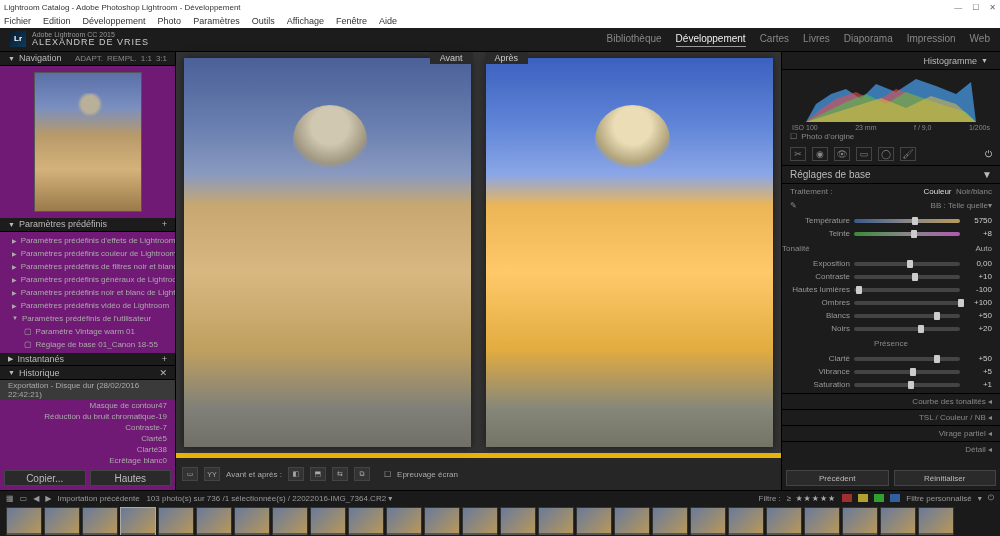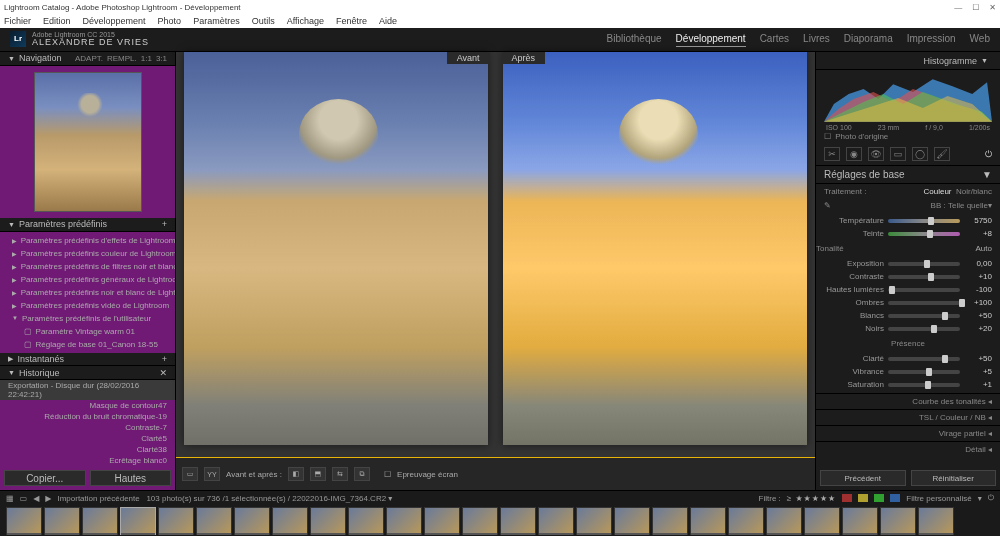--- a/index.html
+++ b/index.html
@@ -11,45 +11,45 @@
 .topbar{height:24px;background:#1c1c1c;border-bottom:1px solid #000;display:flex;align-items:center;padding:0 10px}
 .branding{display:flex;align-items:flex-start;gap:6px}
 .lr-logo{width:16px;height:16px;background:linear-gradient(135deg,#0a1d2e,#0e3a5c);display:flex;align-items:center;justify-content:center;color:#fff;font-size:8px;font-weight:bold}
 .branding-text{display:flex;flex-direction:column;line-height:1.1}
 .branding-text .sub{font-size:7px;color:#999}
 .branding-text .main{font-size:9px;letter-spacing:1px;color:#ccc}
 .modules{margin-left:auto;display:flex;gap:14px;font-size:10px;color:#888}
 .modules span.active{color:#eee;border-bottom:1px solid #999;padding-bottom:2px}
 .workspace{display:flex;height:438px;background:#2a2a2a}
 .left-pane{width:176px;background:#701a75;display:flex;flex-direction:column;border-right:1px solid #000}
-.right-pane{width:185px;background:#1c1c1c;display:flex;flex-direction:column;border-left:1px solid #000}
+.right-pane{width:219px;background:#1c1c1c;display:flex;flex-direction:column;border-left:1px solid #000}
 .panel-head{height:18px;padding:0 8px;display:flex;align-items:center;font-size:9px;color:#bbb;background:#1c1c1c;border-bottom:1px solid #000}
 .panel-head .caret{margin-right:4px;font-size:7px}
 .panel-head .spacer{flex:1}
 .panel-head .opts{font-size:8px;color:#888;display:flex;gap:4px}
 .nav-preview{padding:6px;display:flex;justify-content:center}
 .nav-img{width:108px;height:140px;background:linear-gradient(180deg,#5a6fa8 0%,#7a8fc0 25%,#b89a6a 45%,#d4b27a 70%,#9a7a4a 100%);border:1px solid #555;position:relative}
 .nav-img::after{content:"";position:absolute;top:15%;left:40%;width:25%;height:20%;background:radial-gradient(circle at 50% 40%,#b8b098 40%,transparent 60%)}
 .preset-list{padding:2px 0;font-size:8px;color:#aaa;flex:0 0 auto}
 .preset-list .item{padding:2px 12px;display:flex;align-items:center;gap:4px;white-space:nowrap;overflow:hidden;text-overflow:ellipsis}
 .preset-list .item .tri{font-size:6px}
 .preset-list .nested{padding-left:24px}
 .hist-list{font-size:8px;color:#aaa}
 .hist-list .row{display:flex;padding:1px 8px;justify-content:flex-end}
 .hist-list .row.highlight{background:#3a3a3a}
 .copy-row{display:flex;gap:4px;padding:4px;margin-top:auto}
 .copy-row .btn{flex:1;background:#2a2a2a;border:1px solid #444;color:#bbb;height:16px;font-size:10px;display:flex;align-items:center;justify-content:center}
 .center{flex:1;background:#333;display:flex;flex-direction:column}
 .compare{flex:1;display:flex;position:relative}
-.view{flex:1;display:flex;align-items:flex-start;justify-content:center;position:relative}
+.view{flex:1;display:flex;align-items:center;justify-content:center;position:relative}
 .viewlabel{position:absolute;top:0;right:6px;background:#2a2a2a;padding:1px 10px;font-size:9px;color:#ccc;z-index:2}
 .photo{width:95%;height:97%;background:linear-gradient(180deg,#4a6098 0%,#6a80b0 18%,#8a9ac0 30%,#c8a870 38%,#d8b880 55%,#c0a060 75%,#808078 90%,#707068 100%);position:relative;box-shadow:0 0 8px rgba(0,0,0,.5)}
 .photo.after{filter:saturate(1.4) contrast(1.15) brightness(1.05)}
 .dome{position:absolute;top:12%;left:38%;width:26%;height:18%;background:radial-gradient(circle at 50% 30%,#d0c8b0 30%,#a09880 60%,transparent 70%);border-radius:50% 50% 0 0}
-.toolbar{height:22px;background:#262626;border-top:1px solid #eab308;display:flex;align-items:center;padding:16px 6px;gap:6px;font-size:8px;color:#aaa}
+.toolbar{height:22px;background:#262626;border-top:5px solid #eab308;display:flex;align-items:center;padding:16px 6px;gap:6px;font-size:8px;color:#aaa}
 .tbtn{width:16px;height:14px;background:#333;border:1px solid #444;display:flex;align-items:center;justify-content:center;font-size:7px}
 .histogram{height:60px;padding:4px 8px}
 .histo-svg{width:100%;height:48px}
 .histo-meta{display:flex;justify-content:space-between;font-size:7px;color:#888;padding:0 2px}
 .origin-row{padding:2px 8px;font-size:8px;color:#888;display:flex;align-items:center;gap:4px}
 .tool-strip{padding:4px 8px;display:flex;gap:6px;align-items:center;border-bottom:1px solid #000}
 .tool-strip .tool{width:16px;height:14px;border:1px solid #444;display:flex;align-items:center;justify-content:center;font-size:9px;color:#888}
 .basic-head{display:flex;justify-content:space-between;padding:3px 8px;font-size:10px;color:#bbb;border-bottom:1px solid #000}
 .treat-row{display:flex;justify-content:space-between;padding:3px 8px;font-size:8px;color:#888}
 .treat-row .active{color:#ddd}

